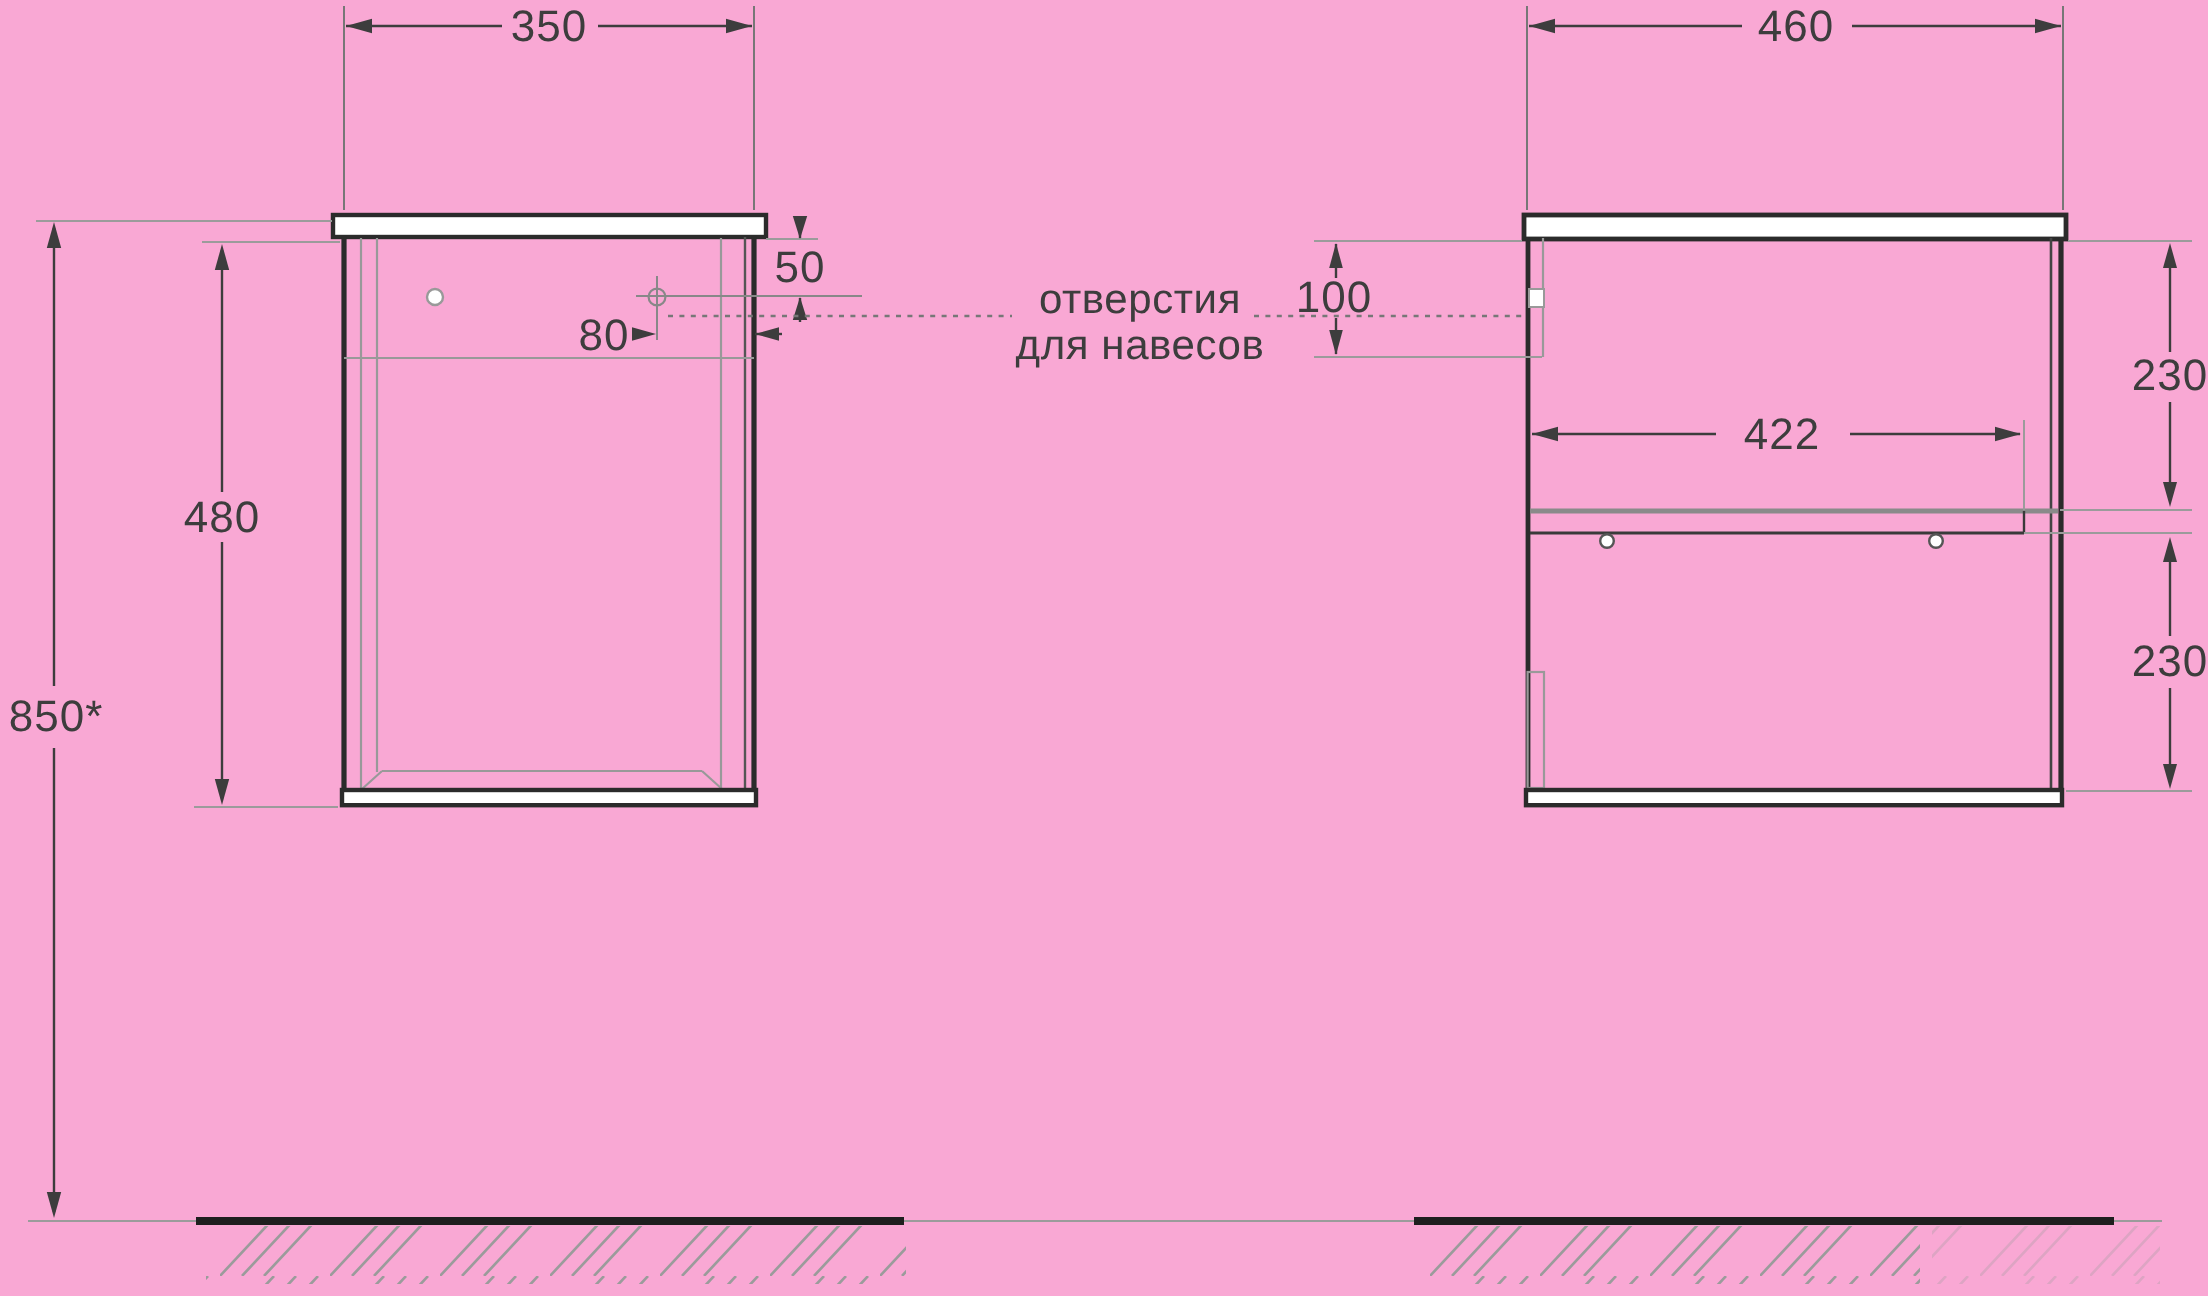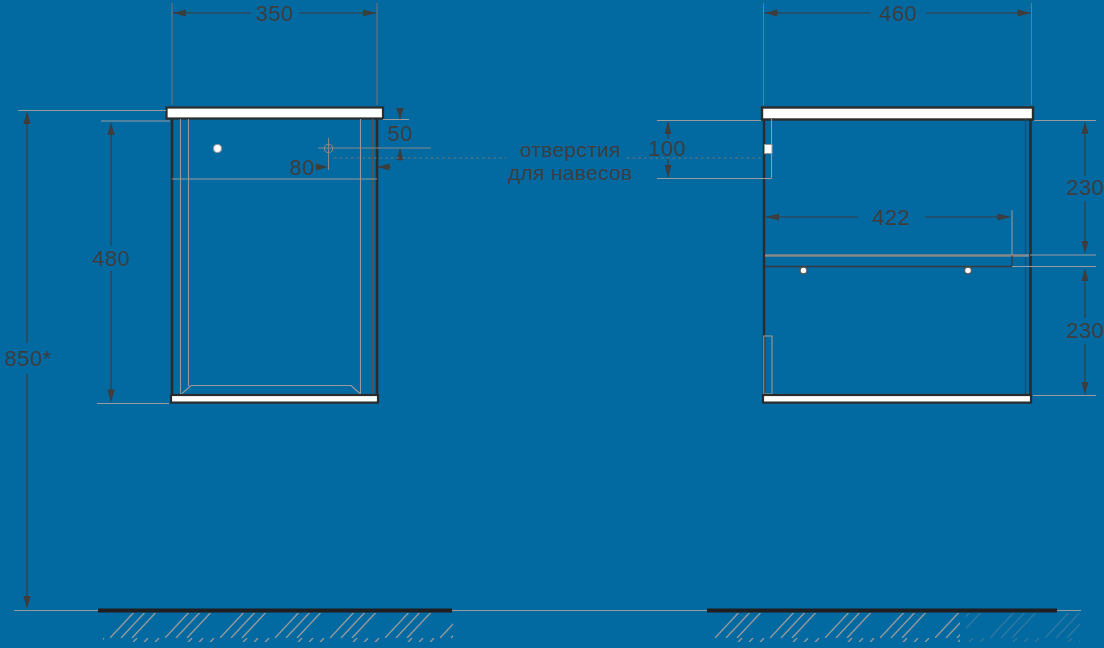--- a/index.html
+++ b/index.html
@@ -1,16 +1,16 @@
 <!DOCTYPE html>
 <html><head>
 <meta charset="utf-8">
 <style>
   html,body { margin:0; padding:0; background:#ffffff; }
-  .stage { width:1104px; height:648px; position:relative; background:#0369a1; overflow:hidden; }
+  .stage { width:1104px; height:648px; position:relative; background:#f9a8d4; overflow:hidden; }
   svg { display:block; font-family:"Liberation Sans", sans-serif; }
   .dim-text  { font-size:22px; fill:#3d3d3d; text-anchor:middle; letter-spacing:0.5px; }
   .ann-text  { font-size:21px; fill:#3d3d3d; text-anchor:middle; letter-spacing:0.3px; }
   .outline   { stroke:#2b2b2b; fill:#ffffff; }
   .outline-line { stroke:#2b2b2b; }
   .inner     { stroke:#999999; fill:none; }
   .ext       { stroke:#9b9b9b; stroke-width:1; fill:none; }
   .ext-d     { stroke:#777777; stroke-width:1; fill:none; }
   .dim-line  { stroke:#3d3d3d; stroke-width:1.2; fill:none; }
   .arrow     { fill:#3d3d3d; stroke:none; }

